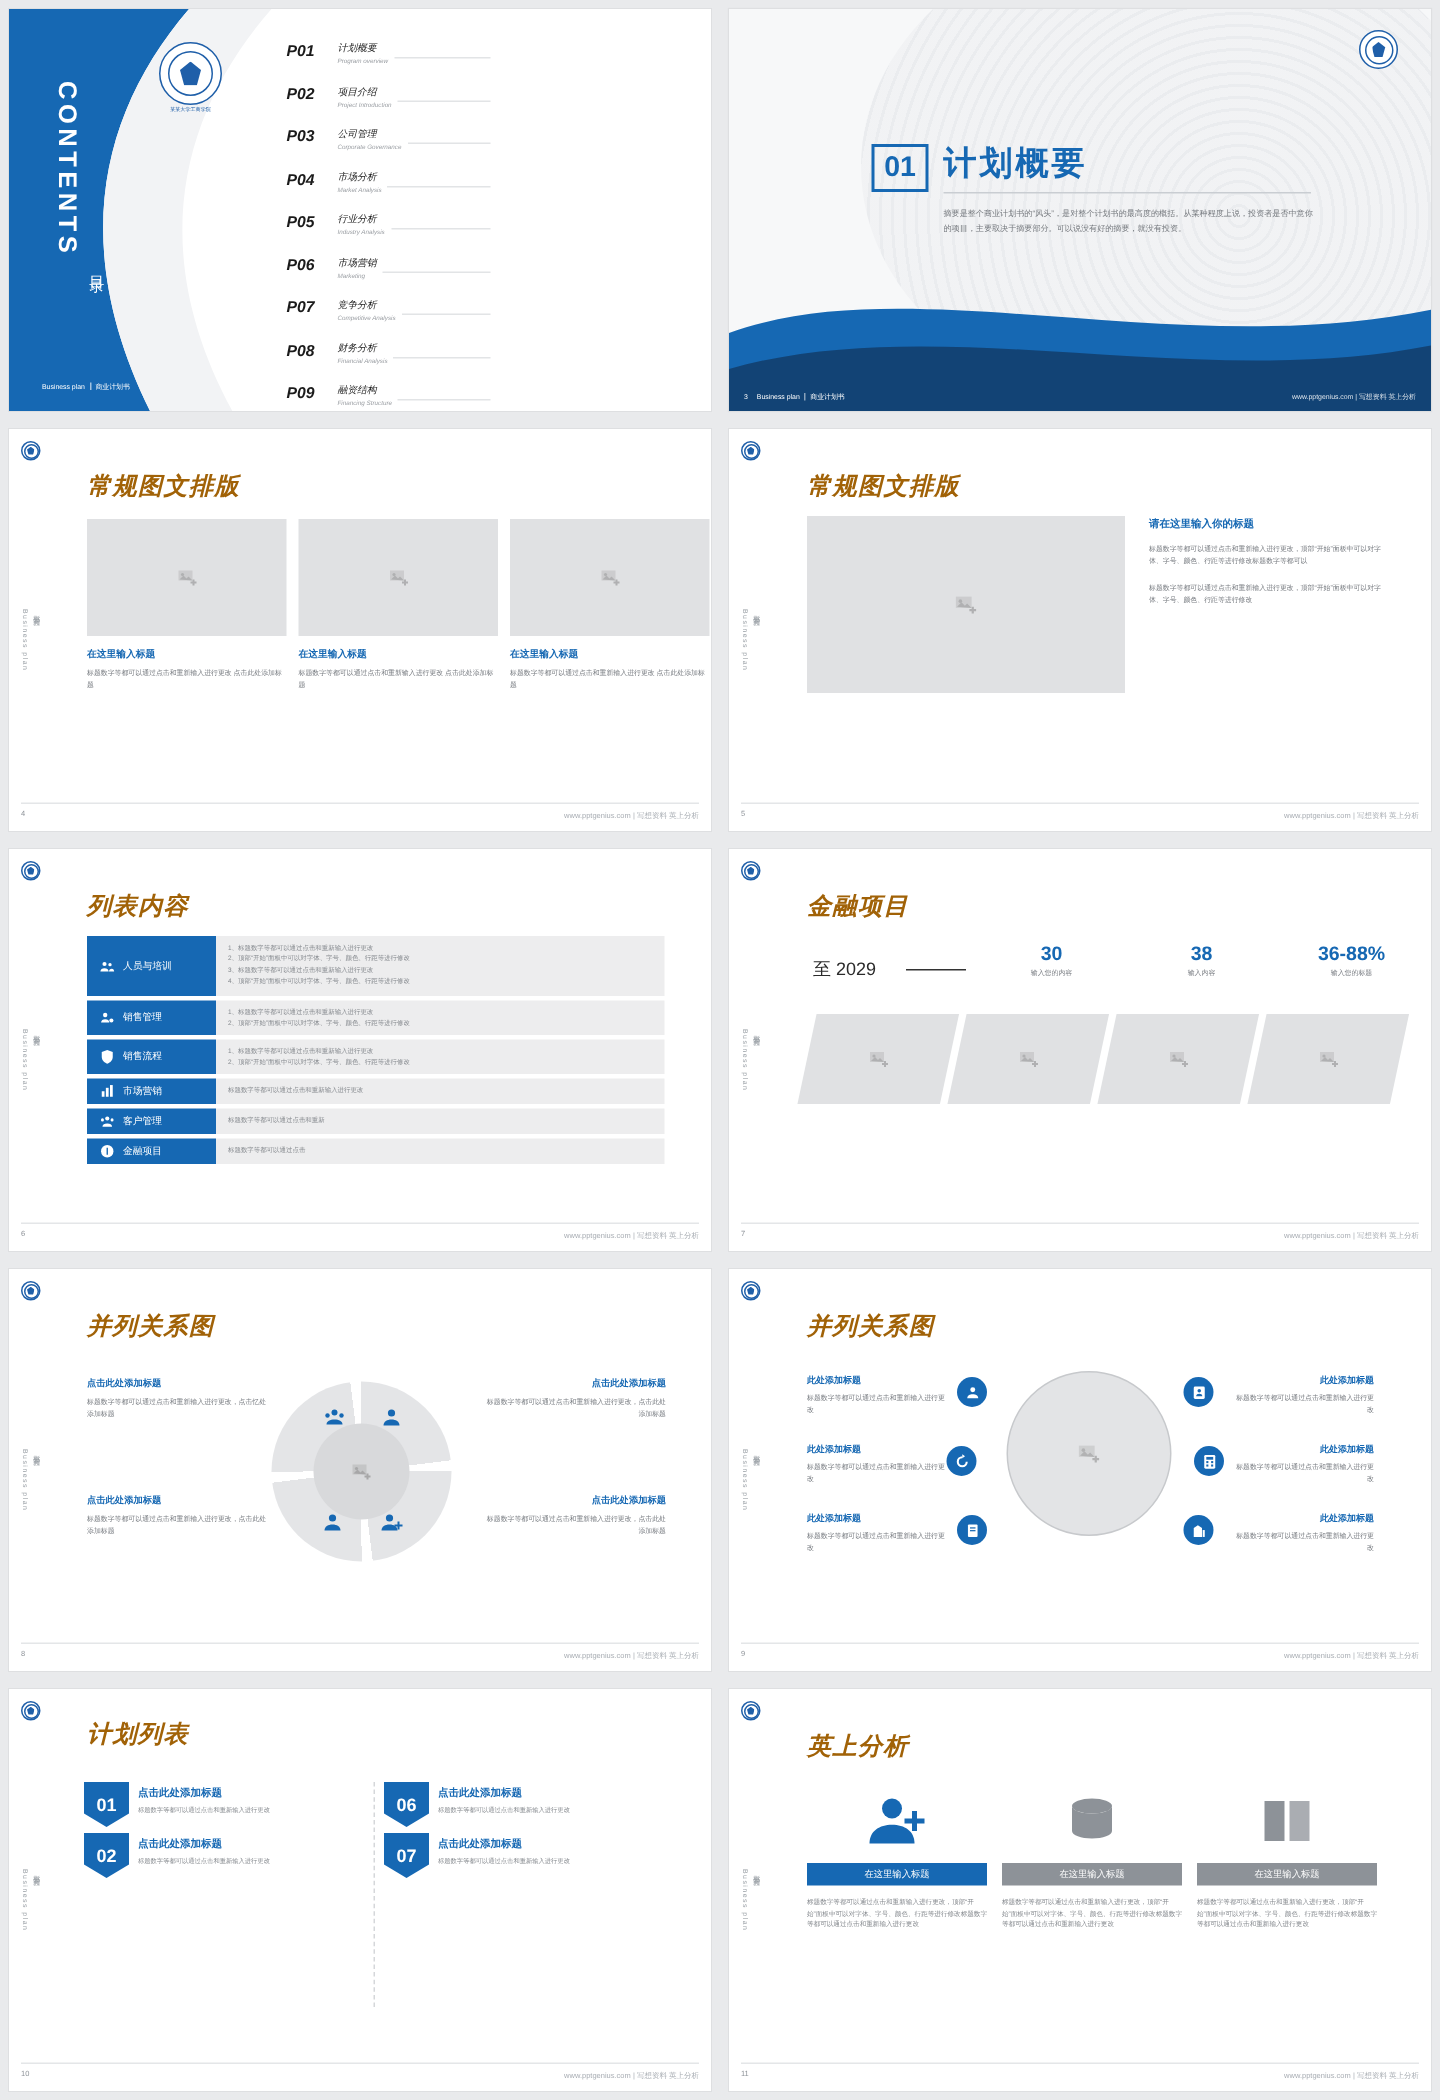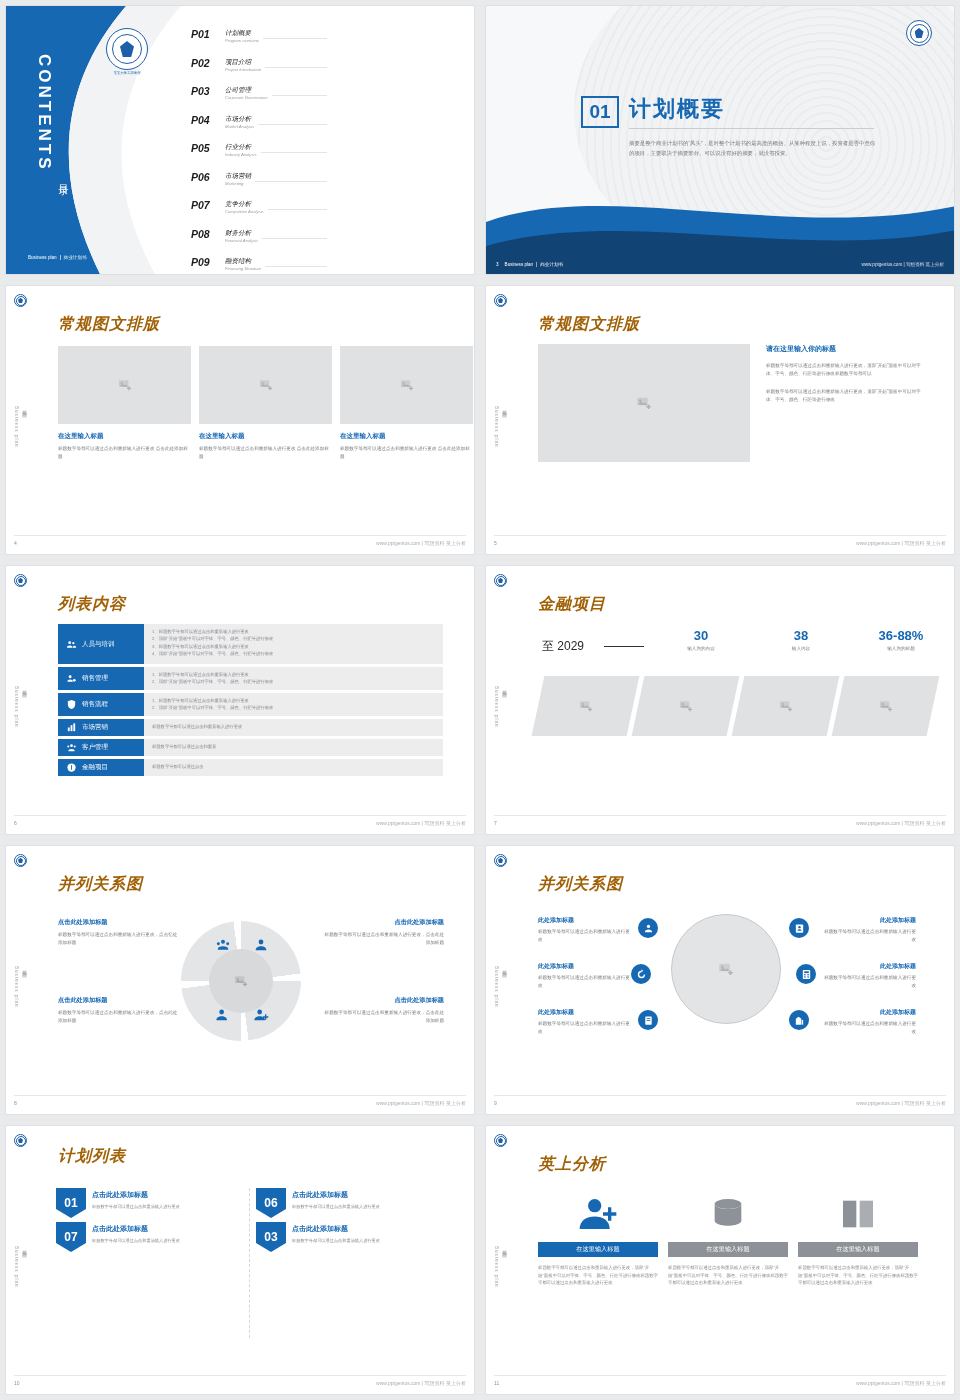--- a/index.html
+++ b/index.html
@@ -813,28 +813,28 @@
           </div>
       </div>
       <div class="it">
         <div class="chev">06</div>
         <div class="tx">
             <h4>点击此处添加标题</h4>
             <p>标题数字等都可以通过点击和重新输入进行更改</p>
           </div>
       </div>
       <div class="it">
-        <div class="chev">07</div>
+        <div class="chev">02</div>
         <div class="tx">
             <h4>点击此处添加标题</h4>
             <p>标题数字等都可以通过点击和重新输入进行更改</p>
           </div>
       </div>
       <div class="it">
-        <div class="chev">03</div>
+        <div class="chev">07</div>
         <div class="tx">
             <h4>点击此处添加标题</h4>
             <p>标题数字等都可以通过点击和重新输入进行更改</p>
           </div>
       </div>
     </div>
     <div class="footerline"></div>
     <div class="footer">
       <span class="pg">10</span>
       <span class="site">www.pptgenius.com | 写想资料 英上分析</span>

